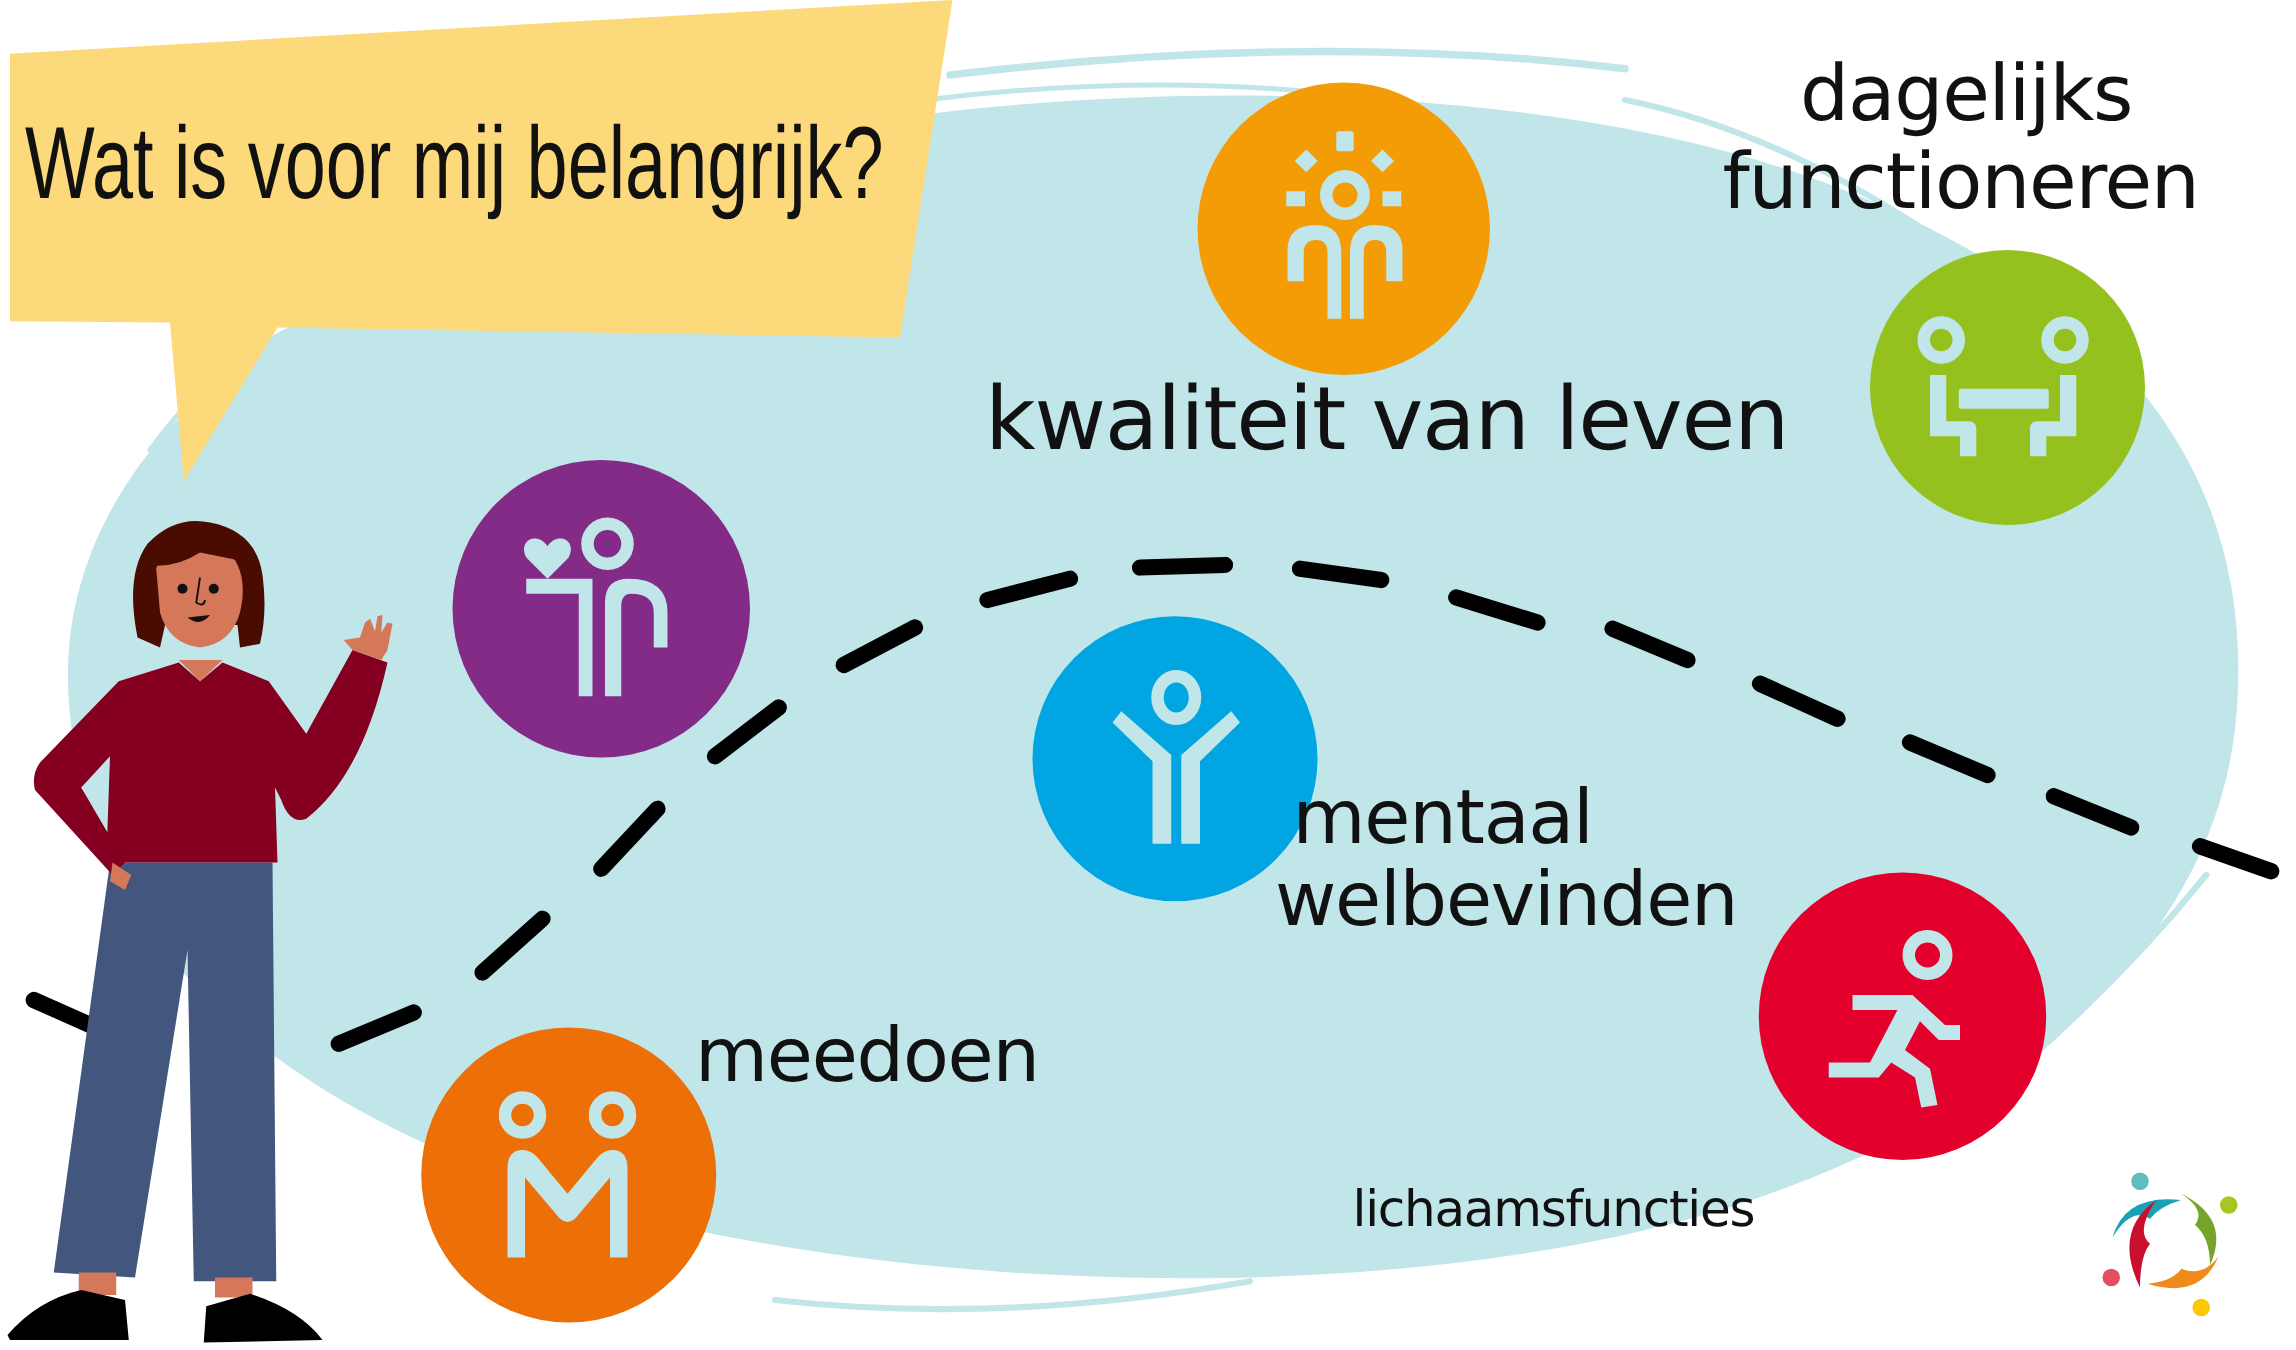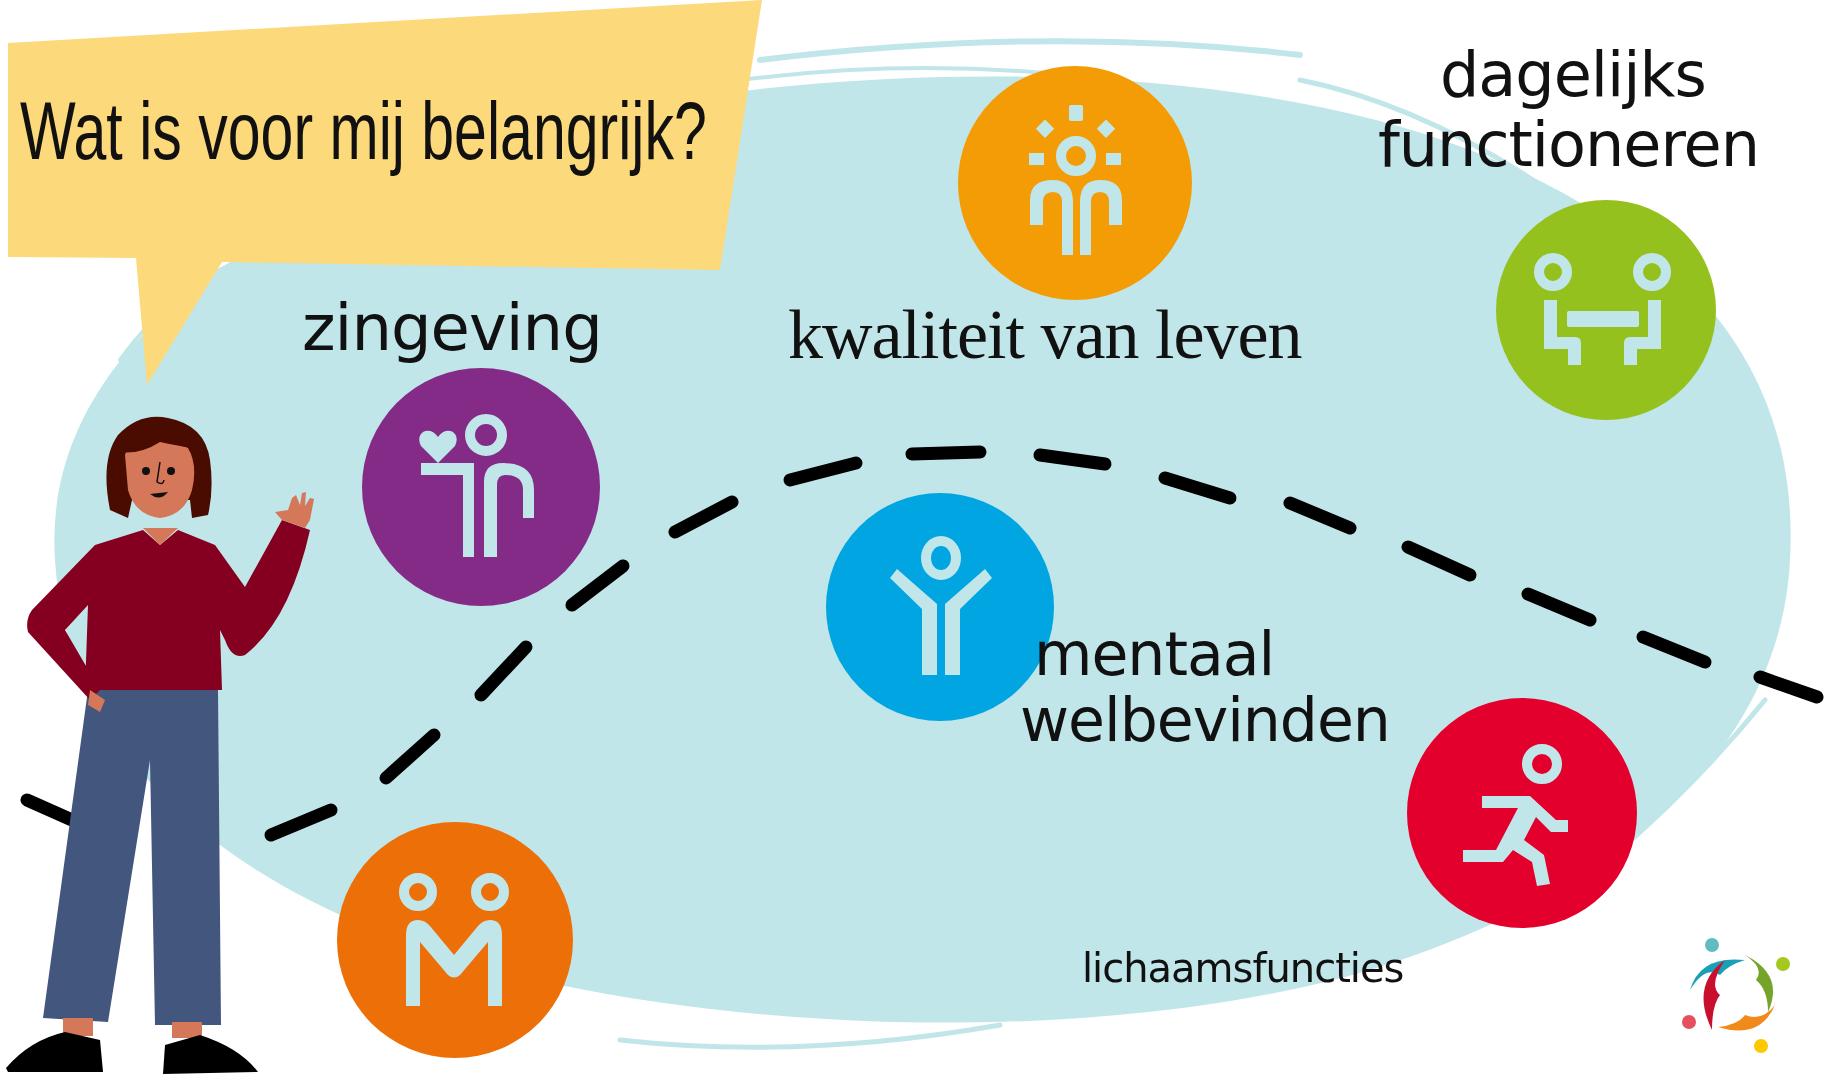--- a/index.html
+++ b/index.html
@@ -108,26 +108,26 @@
 
     <g>
       <circle cx="1522" cy="813" r="115" fill="#e3002d"></circle>
       <g fill="#c1e6ea">
         <circle cx="1542" cy="764" r="15" fill="none" stroke="#c1e6ea" stroke-width="10"></circle>
         <path d="M 1482 796 L 1530 796 L 1556 820 L 1568 820 L 1568 832 L 1551 832 L 1536 817 L 1524 840 L 1544 855 L 1550 884 L 1537 886 L 1532 862 L 1513 850 L 1503 862 L 1463 862 L 1463 850 L 1496 850 L 1518 808 L 1482 808 Z"></path>
       </g>
     </g>
   </svg>
 
-  <div class="label" style="left:302px; top:296px; font-size:64px;">zingeving</div>
-  <div class="label" style="left:788px; top:300px; font-size:70px;font-family:Liberation Serif, serif;">kwaliteit van leven</div>
+  <div class="label" style="left:788px; top:300px; font-size:70px;">kwaliteit van leven</div>
   <div class="label" style="left:1440px; top:44px; font-size:62px;">dagelijks</div>
   <div class="label" style="left:1378px; top:114px; font-size:62px;text-align:right;">functioneren</div>
   <div class="label" style="left:1034px; top:624px; font-size:60px;">mentaal</div>
   <div class="label" style="left:1020px; top:690px; font-size:60px;">welbevinden</div>
+  <div class="label" style="left:556px; top:815px; font-size:60px;">meedoen</div>
   <div class="label" style="left:1082px; top:948px; font-size:40px;">lichaamsfuncties</div>
 
   <svg class="layer" width="1837" height="1080" viewBox="0 0 1837 1080">
 
     <g>
       <path d="M 88 690 L 218 690 L 221 1025 L 155 1025 L 150 760 L 108 1022 L 43 1018 Z" fill="#43567e"></path>
     </g>
 
     <rect x="63" y="1018" width="30" height="18" fill="#d5785a"></rect>
     <rect x="172" y="1022" width="30" height="16" fill="#d5785a"></rect>

